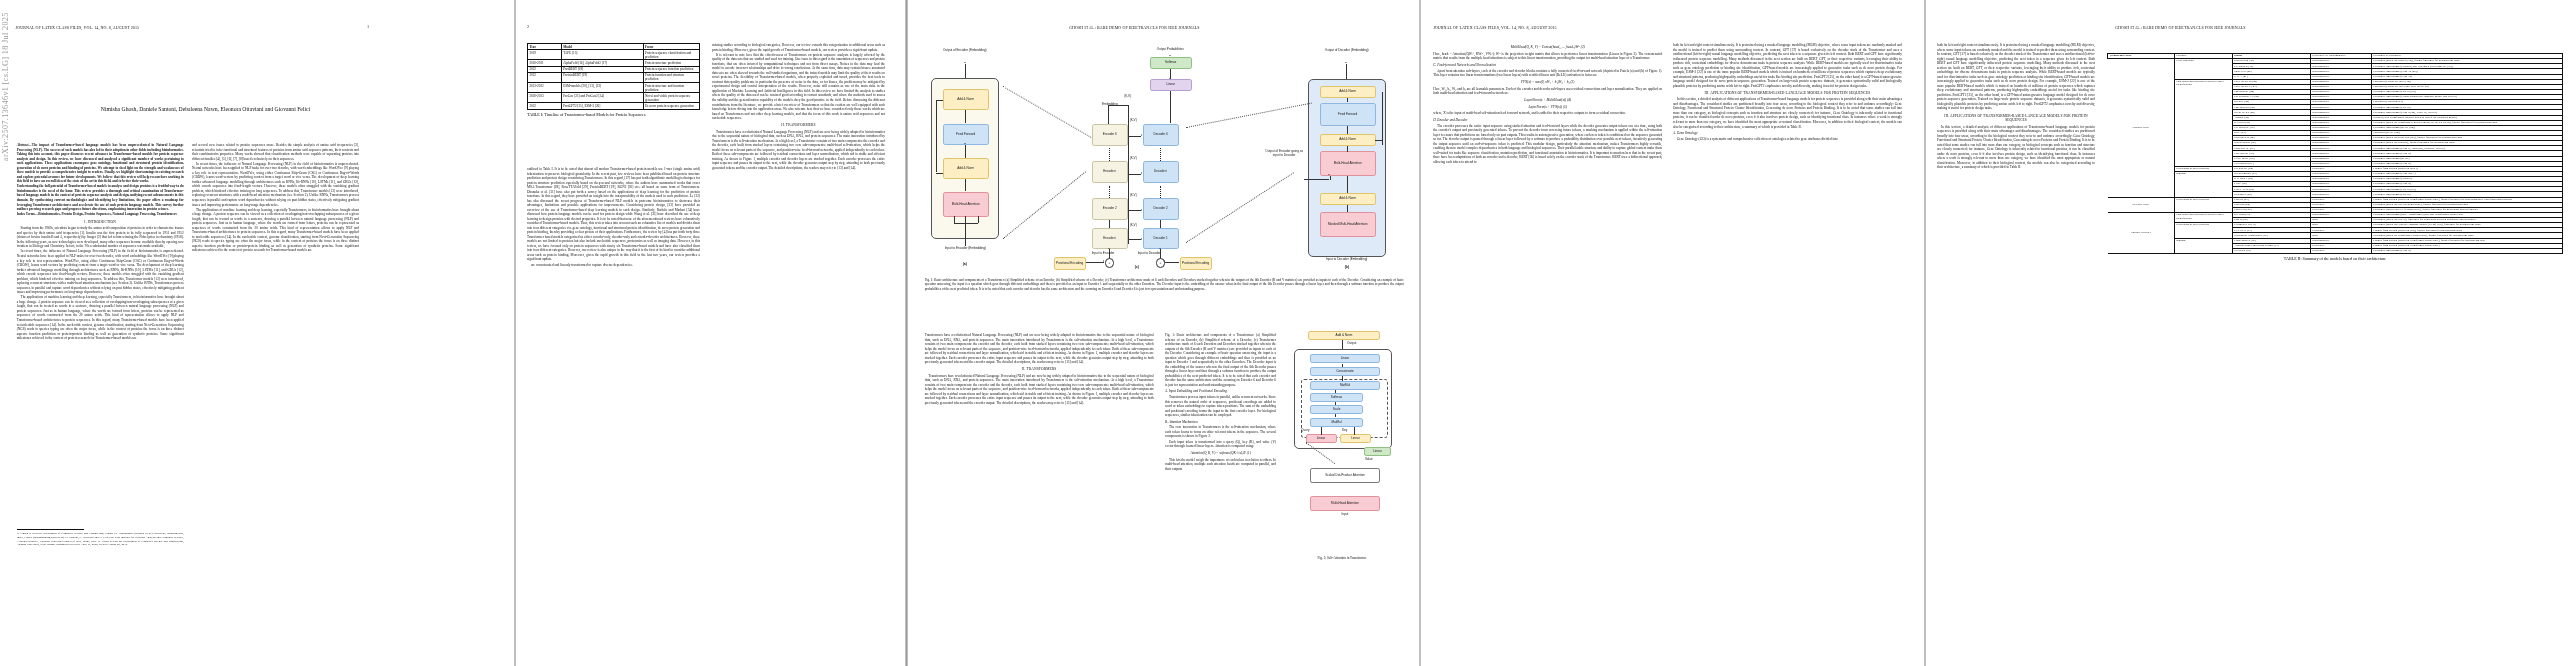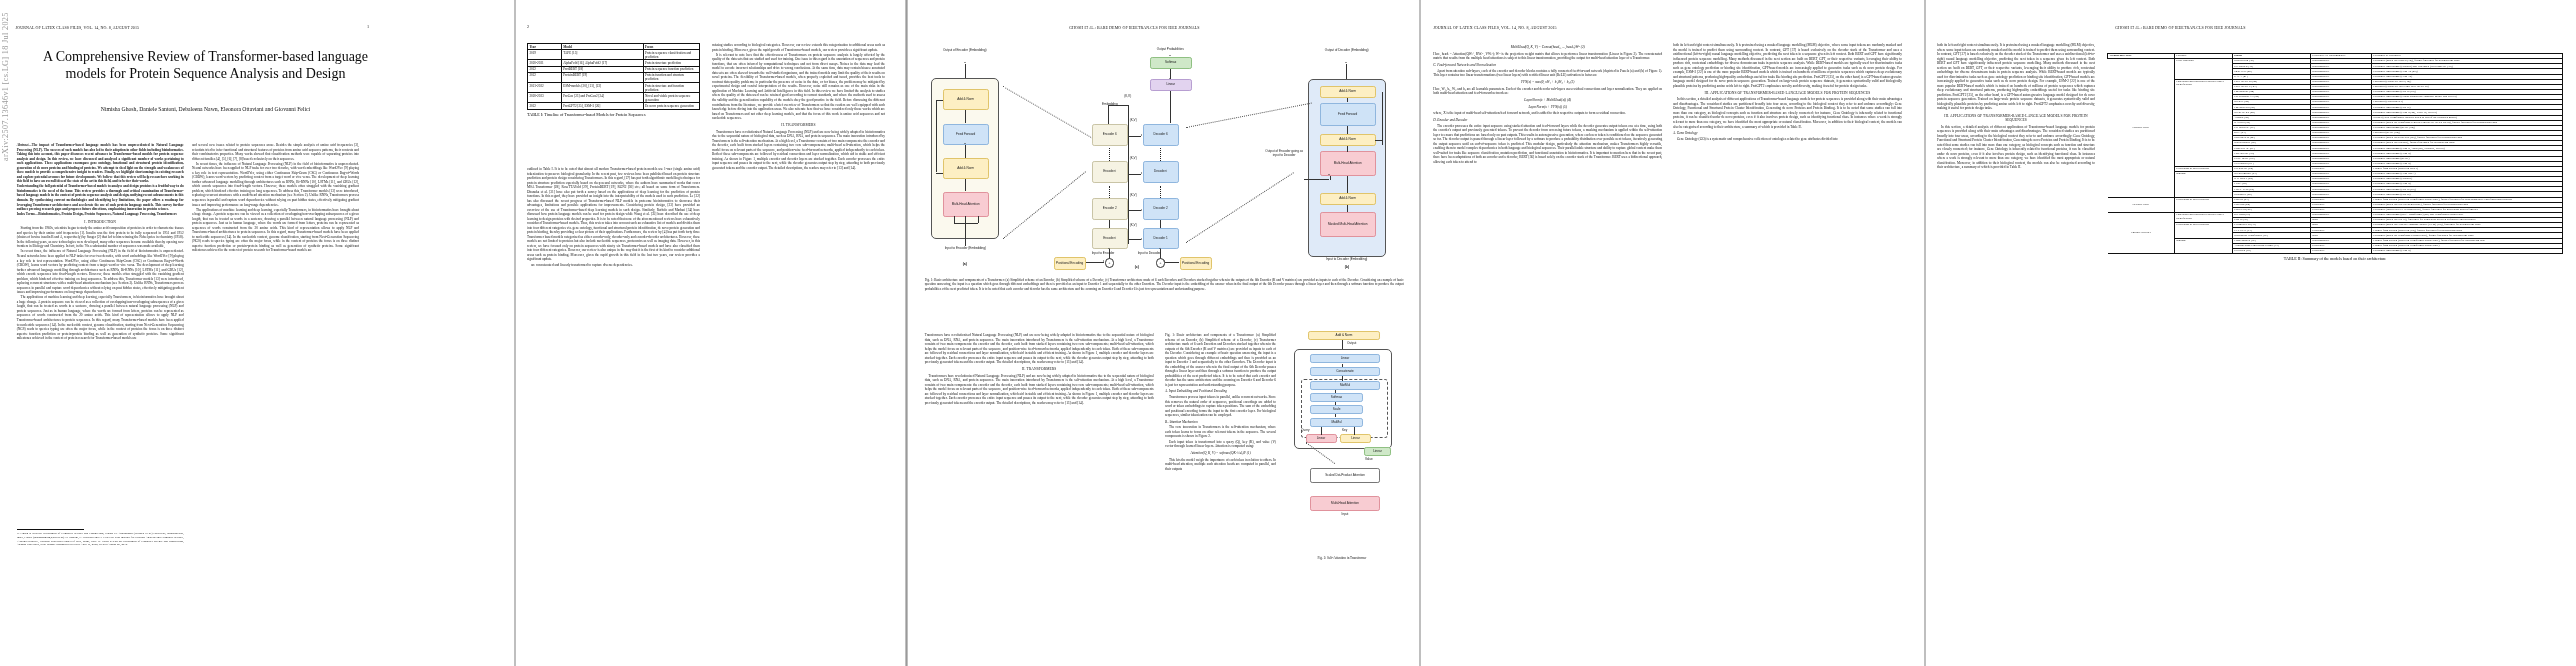--- a/index.html
+++ b/index.html
@@ -85,21 +85,20 @@
 <body>
 
 <div class="canvas">
 
   <div class="page p1">
     <div class="runhead" style="left:15.6px;top:24.5px;">JOURNAL OF LATEX CLASS FILES, VOL. 14, NO. 8, AUGUST 2015</div>
     <div class="pageno" style="left:367px;top:24px;">1</div>
 
     <div class="arxiv">arXiv:2507.13646v1  [cs.LG]  18 Jul 2025</div>
 
-    <div class="title" style="left:39px;top:48px;width:333px;">A Comprehensive Review of Transformer-based language models for Protein Sequence Analysis and Design</div>
     <div class="authors" style="left:39px;top:106px;width:333px;">Nimisha Ghosh, Daniele Santoni, Debaleena Nawn, Eleonora Ottaviani and Giovanni Felici</div>
 
     <div class="col" style="left:16.7px;top:143px;width:167px;height:345px;">
       <p class="noind"><span class="ab">Abstract—</span><span class="bold">The impact of Transformer-based language models has been unprecedented in Natural Language Processing (NLP). The success of such models has also led to their adoption in other fields including bioinformatics. Taking this into account, this paper discusses recent advances in Transformer-based models for protein sequence analysis and design. In this review, we have discussed and analysed a significant number of works pertaining to such applications. These applications encompass gene ontology, functional and structural protein identification, generation of de novo proteins and binding of proteins. We attempt to shed light on the strength and weaknesses of these models to provide a comprehensive insight to readers. Finally, we highlight shortcomings in existing research and explore potential avenues for future developments. We believe that this review will help researchers working in this field to have an overall idea of the state of the art in this field, and to better their works.</span></p>
       <p class="noind"><span class="bold">Understanding the full potential of Transformer-based models to analyse and design proteins is a fruitful way to do bioinformatics is the need of the hour. This review provides a thorough and critical examination of Transformer-based language models in the context of protein sequence analysis and design, unifying recent advancements in this domain. By synthesizing current methodologies and identifying key limitations, the paper offers a roadmap for leveraging Transformer architectures and accelerate the use of such protein language models. This survey further outlines pressing research gaps and proposes future directions, emphasising innovation in protein science.</span></p>
       <p class="noind"><span class="bold">Index Terms—Bioinformatics, Protein Design, Protein Sequences, Natural Language Processing, Transformers</span></p>
       <span class="sec">I.  INTRODUCTION</span>
       <p>Starting from the 1960s, scientists began to study the amino acid composition of proteins in order to characterize tissues and species by their amino acid frequencies [1]. Insulin was the first protein to be fully sequenced in 1951 and 1952 (chains of bovine insulin B and A, respectively) by Sanger [2] that led to him winning the Nobel prize in chemistry (1958). In the following years, as new technologies were developed, many other sequences became available thereby opening new frontiers in Biology and Chemistry. In fact, in the 70s a substantial number of sequences was made available,</p>
       <p>In recent times, the influence of Natural Language Processing (NLP) in the field of bioinformatics is unprecedented. Neural networks have been applied to NLP tasks for over two decades, with word embeddings like Word2Vec [9] playing a key role in text representation. Word2Vec, using either Continuous Skip-Gram (CSG) or Continuous Bag-of-Words (CBOW), learns word vectors by predicting context from a target word or vice versa. The development of deep learning further advanced language modelling through architectures such as RNNs, Bi-RNNs [10], LSTMs [11], and GRUs [12], which encode sequences into fixed-length vectors. However, these models often struggled with the vanishing gradient problem, which hindered effective training on long sequences. To address this, Transformer models [13] were introduced, replacing recurrent structures with a multi-head attention mechanism (see Section 2). Unlike RNNs, Transformers process sequences in parallel and capture word dependencies without relying on past hidden states, effectively mitigating gradient issues and improving performance on long-range dependencies.</p>
       <p>The applications of machine learning and deep learning, especially Transformers, in bioinformatics have brought about a huge change. A protein sequence can be viewed as a collection of overlapping/non-overlapping subsequences of a given length, that can be treated as words in a sentence, drawing a parallel between natural language processing (NLP) and protein sequences. Just as in human language, where the words are formed from letters, proteins can be represented as sequences of words constructed from the 20 amino acids. This kind of representation allows to apply NLP and Transformer-based architectures to protein sequences. In this regard, many Transformer-based models have been applied to nucleotide sequences [14]. In the nucleotide context, genome classification, starting from Next-Generation Sequencing (NGS) reads to species typing are often the major focus, while in the context of proteins the focus is on three distinct aspects: function prediction or protein-protein binding as well as generation of synthetic proteins. Some significant milestones achieved in the context of protein research for Transformer-based models are</p>

